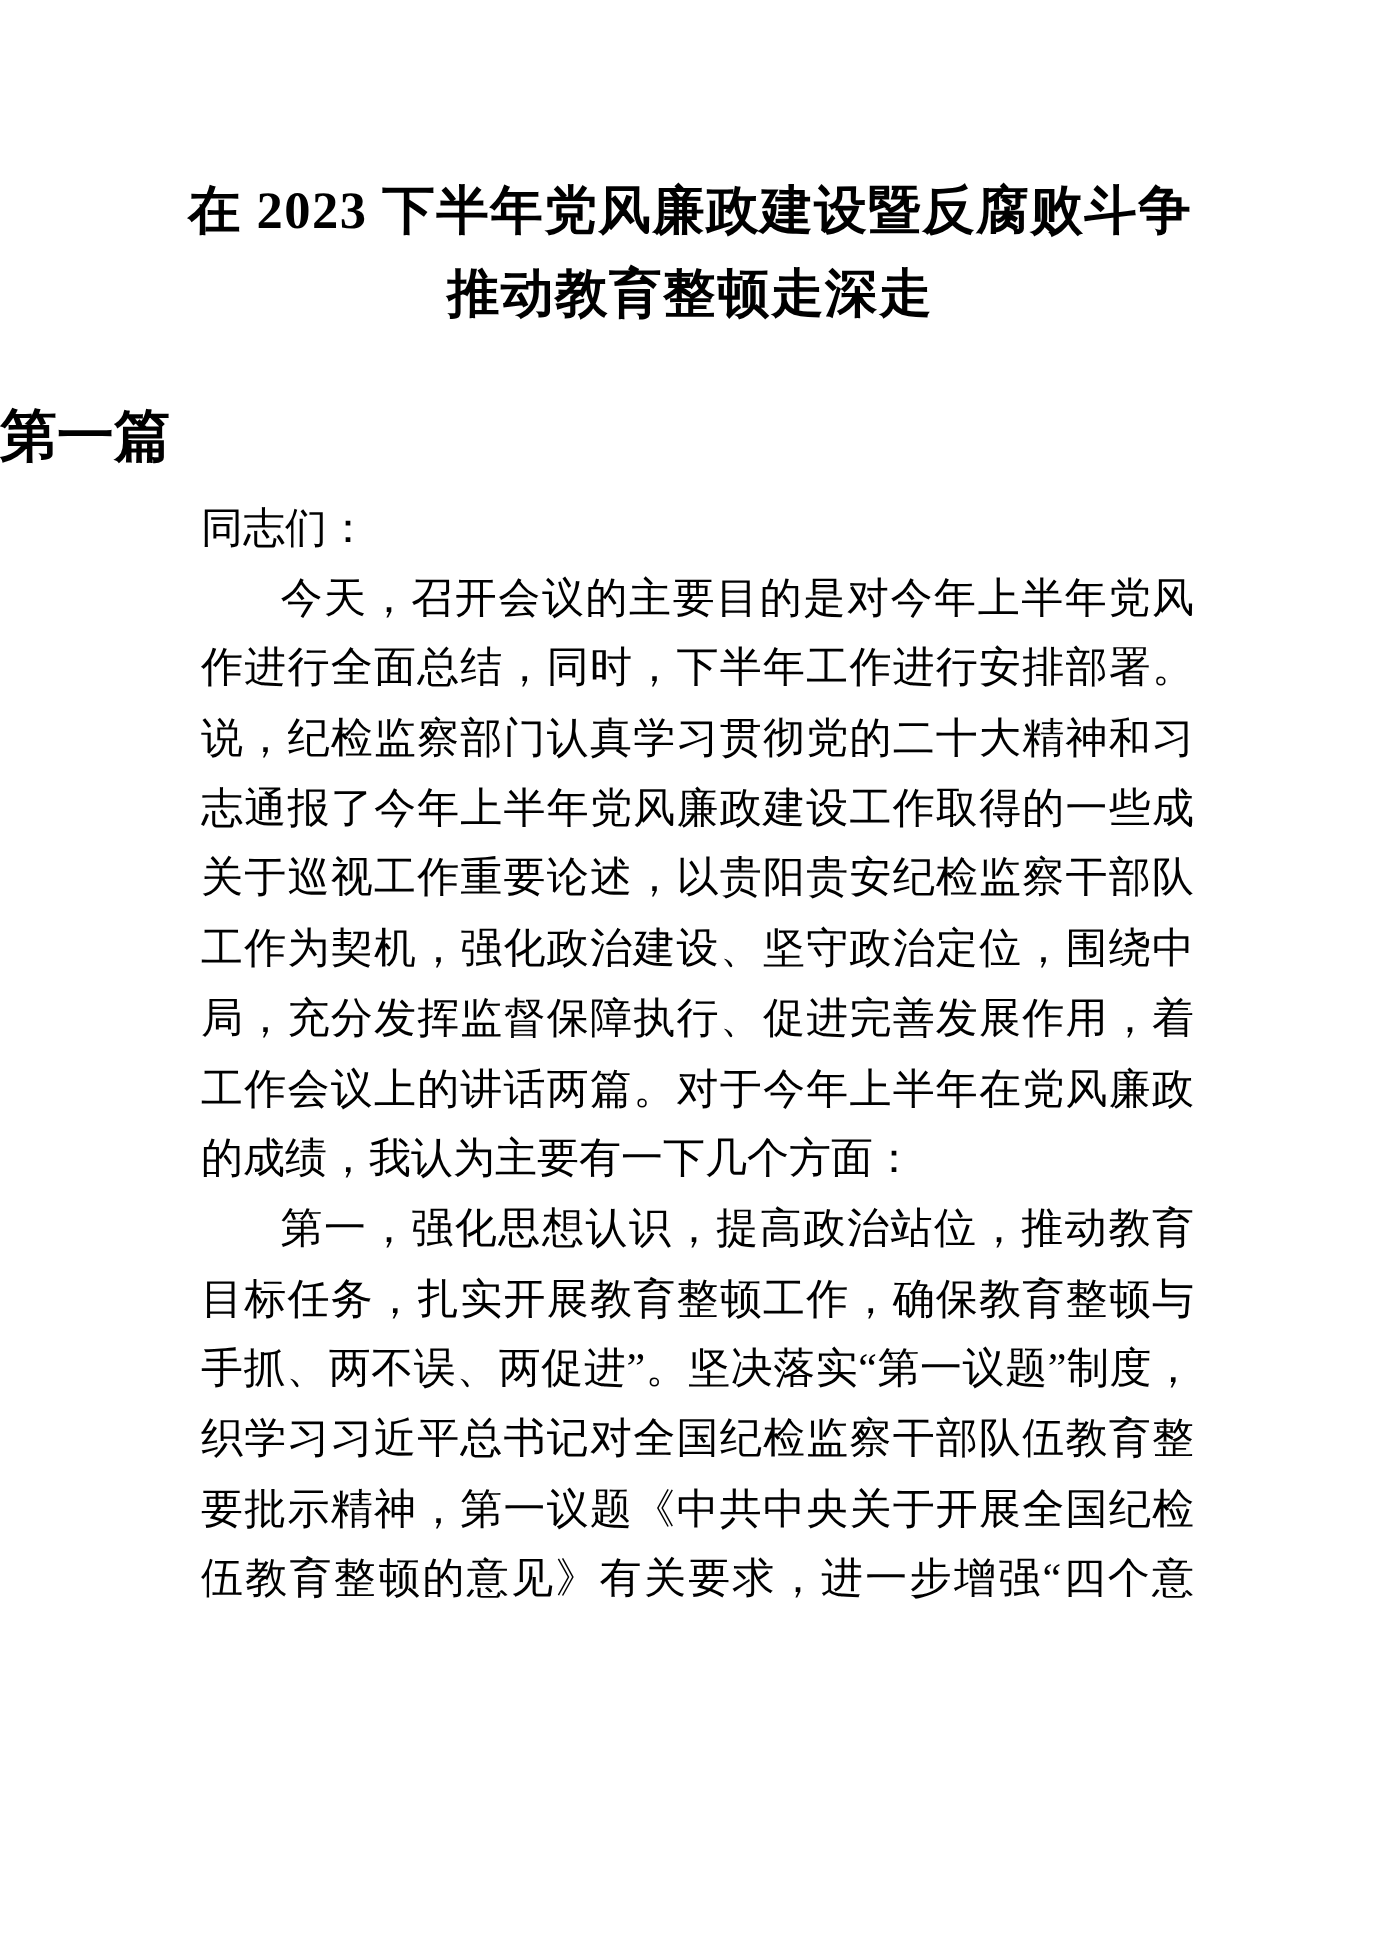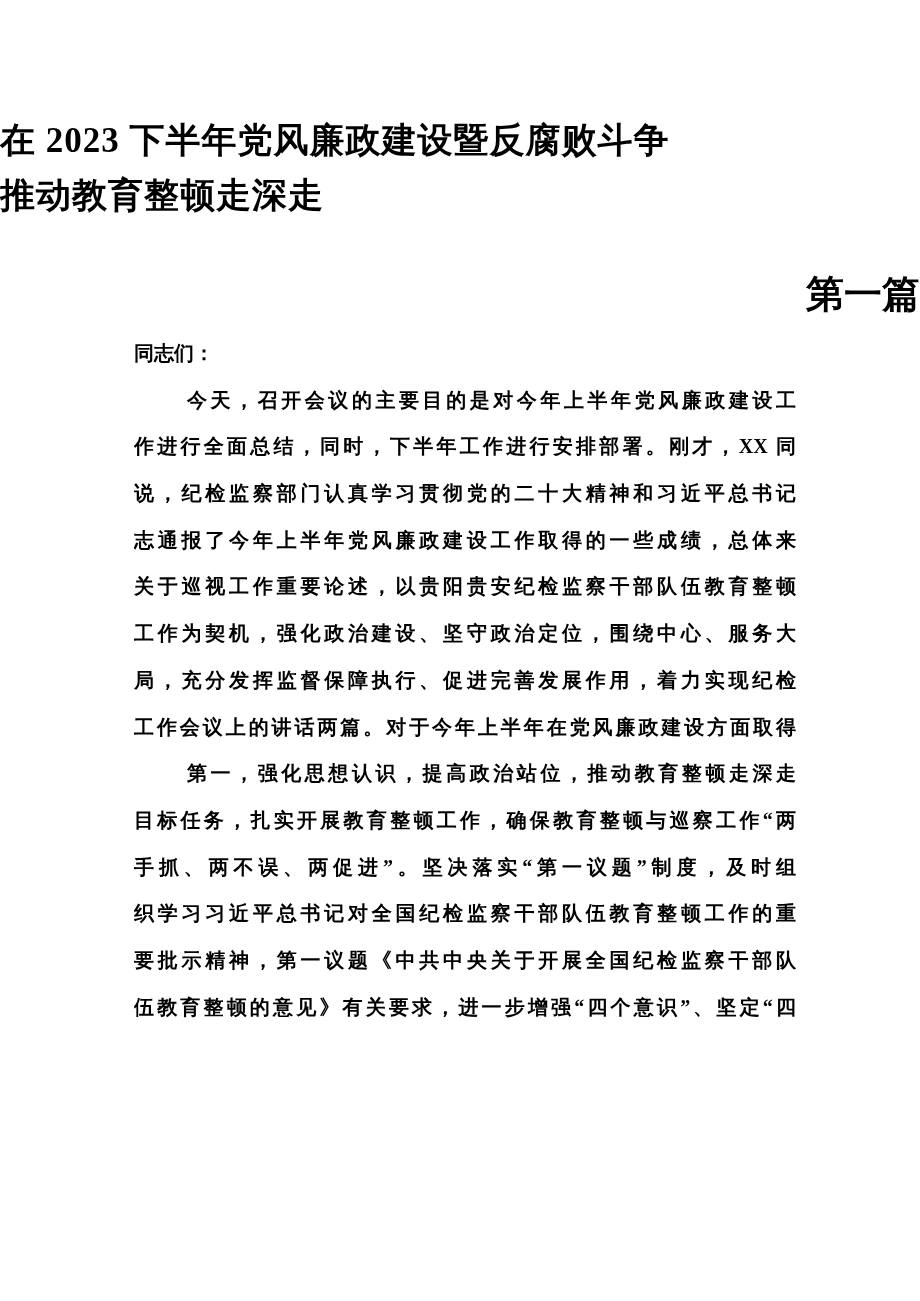--- a/index.html
+++ b/index.html
@@ -14,46 +14,45 @@
     background: #ffffff;
     color: #000000;
     overflow: hidden;
     font-family: "Liberation Serif", "DejaVu Serif", serif;
   }
   .doc-title {
     position: absolute;
     top: 113px;
     left: 0;
     width: 920px;
-    text-align: left;
+    text-align: center;
     font-size: 35px;
     line-height: 55px;
     font-weight: bold;
     letter-spacing: 1px;
   }
   .section-heading {
     position: absolute;
     top: 272px;
     left: 0;
     width: 920px;
     margin: 0;
-    text-align: right;
+    text-align: left;
     font-size: 38px;
     line-height: 44px;
     font-weight: bold;
-    font-family: Liberation Sans, sans-serif;
+    font-family: Liberation Mono, monospace;
   }
   .doc-body {
     position: absolute;
     top: 330px;
     left: 134px;
     width: 662px;
-    font-size: 20px;
+    font-size: 28px;
     line-height: 46.7px;
-    font-weight: bold;
   }
   .line {
     height: 46.7px;
     overflow: hidden;
     text-align: justify;
     text-align-last: justify;
   }
   .line.short {
     text-align: left;
     text-align-last: left;
@@ -79,20 +78,21 @@
     <div class="line short">同志们：</div>
 
     <div class="line indent">今天，召开会议的主要目的是对今年上半年党风廉政建设工</div>
     <div class="line">作进行全面总结，同时，下半年工作进行安排部署。刚才，XX 同</div>
     <div class="line">说，纪检监察部门认真学习贯彻党的二十大精神和习近平总书记</div>
     <div class="line">志通报了今年上半年党风廉政建设工作取得的一些成绩，总体来</div>
     <div class="line">关于巡视工作重要论述，以贵阳贵安纪检监察干部队伍教育整顿</div>
     <div class="line">工作为契机，强化政治建设、坚守政治定位，围绕中心、服务大</div>
     <div class="line">局，充分发挥监督保障执行、促进完善发展作用，着力实现纪检</div>
     <div class="line">工作会议上的讲话两篇。对于今年上半年在党风廉政建设方面取得</div>
+    <div class="line short">的成绩，我认为主要有一下几个方面：</div>
 
     <div class="line indent">第一，强化思想认识，提高政治站位，推动教育整顿走深走</div>
     <div class="line">目标任务，扎实开展教育整顿工作，确保教育整顿与巡察工作“两</div>
     <div class="line">手抓、两不误、两促进”。坚决落实“第一议题”制度，及时组</div>
     <div class="line">织学习习近平总书记对全国纪检监察干部队伍教育整顿工作的重</div>
     <div class="line">要批示精神，第一议题《中共中央关于开展全国纪检监察干部队</div>
     <div class="line">伍教育整顿的意见》有关要求，进一步增强“四个意识”、坚定“四</div>
 
   </main>
 

